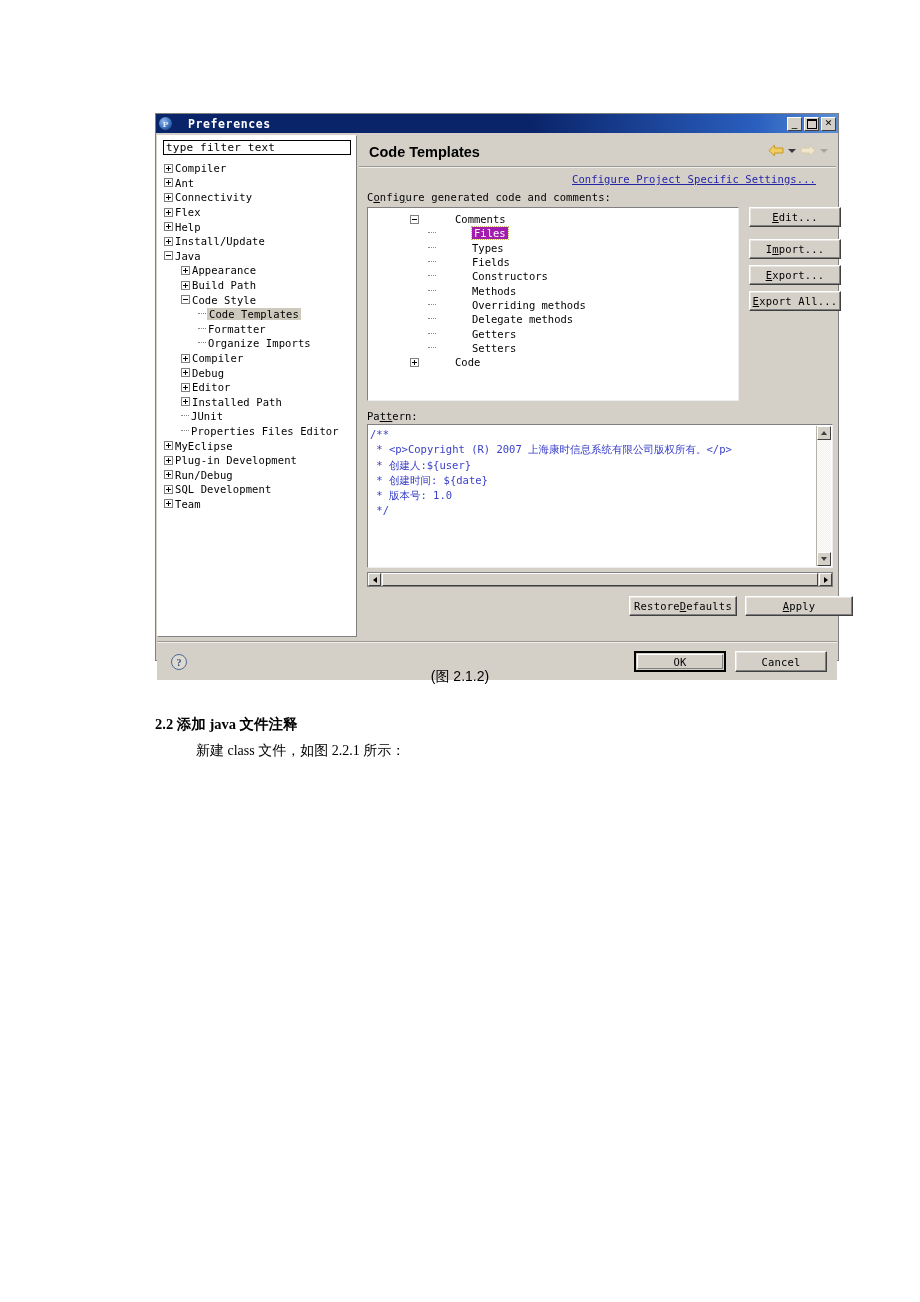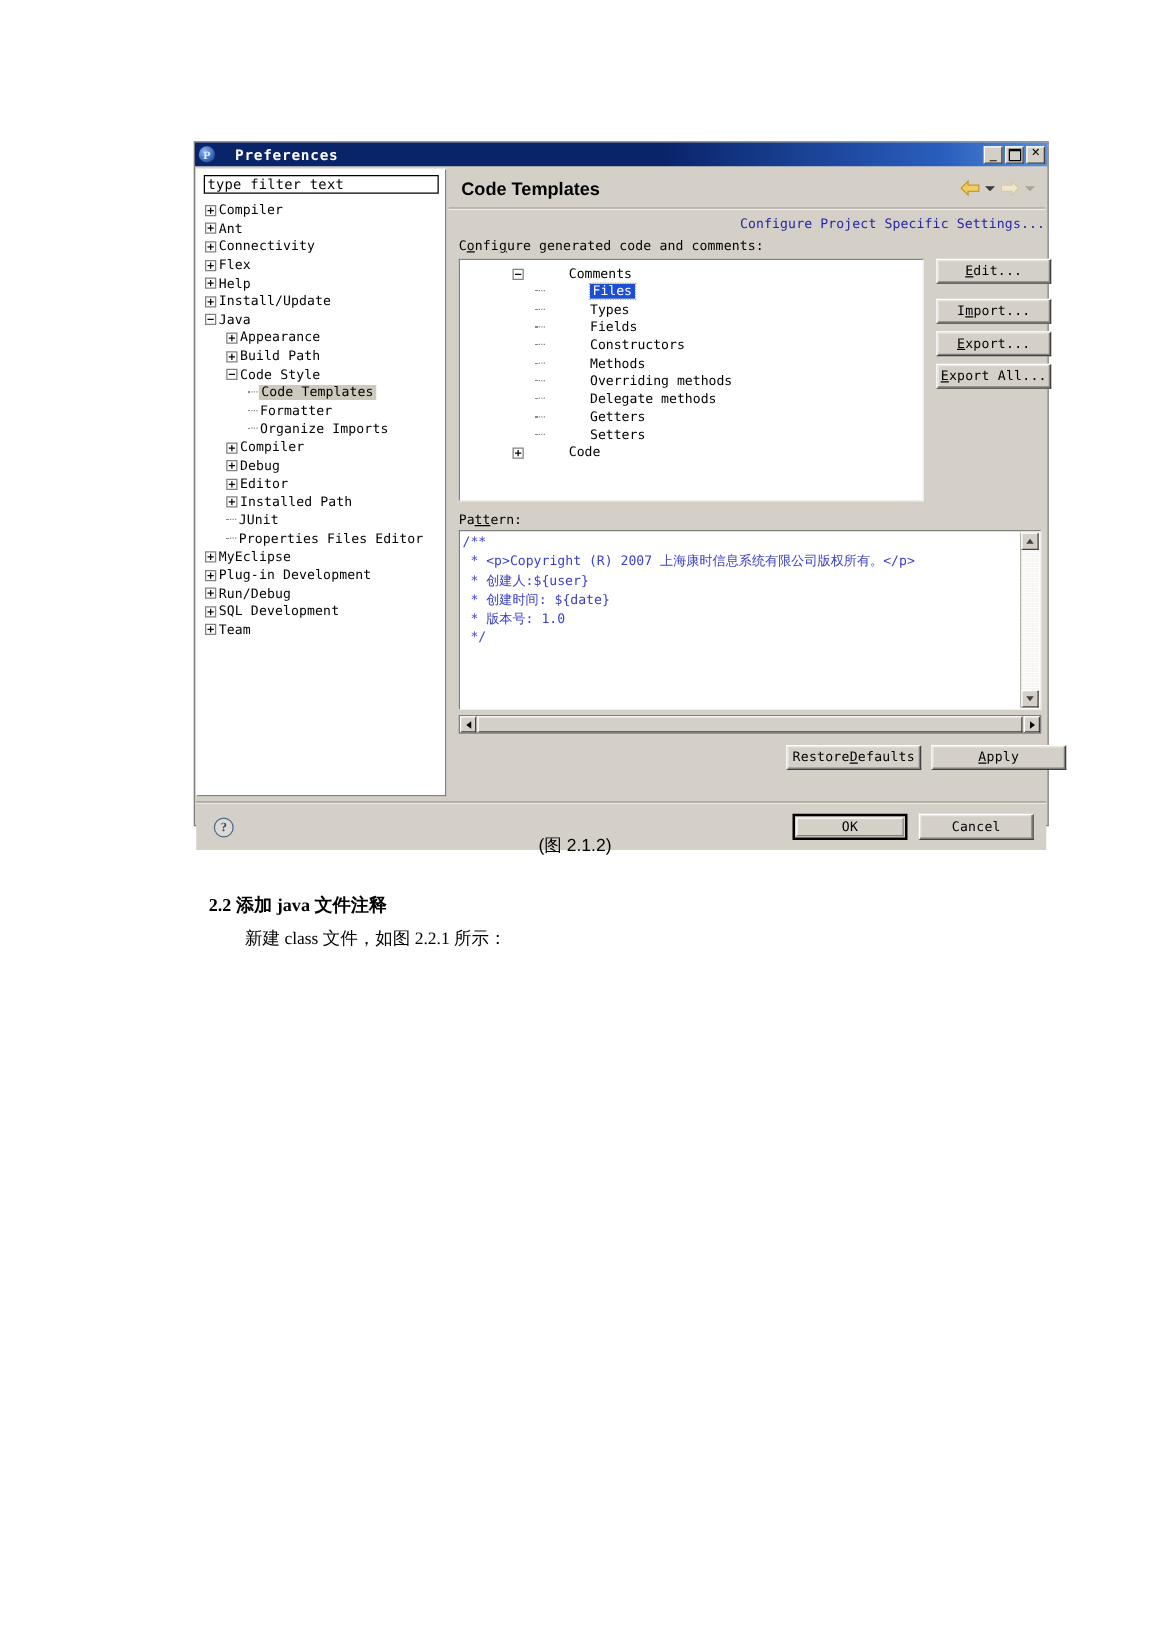--- a/index.html
+++ b/index.html
@@ -132,23 +132,23 @@
   .tri{width:0;height:0;border-left:4px solid transparent;border-right:4px solid transparent;}
   .tri.on{border-top:4px solid #3a3a3a;}
   .tri.off{border-top:4px solid #a9a49a;}
   .title-sep{
     position:absolute;left:0;right:0;top:31px;height:1px;background:#9d9a92;
   }
   .title-sep2{
     position:absolute;left:0;right:0;top:32px;height:1px;background:#f2f0ec;
   }
   .cfg-link{
-    position:absolute;right:0;top:38px;
+    position:absolute;right:20px;top:38px;
     font-family:"DejaVu Sans Mono", monospace;
-    font-size:10.5px;color:#2424a8;
+    font-size:10.5px;color:#2424a8;text-decoration:underline;
     letter-spacing:.1px;white-space:nowrap;
   }
   .cfg-label{
     position:absolute;left:8px;top:56px;
     font-family:"DejaVu Sans Mono", monospace;
     font-size:10.5px;color:#000;letter-spacing:.1px;
   }
   .cfg-label u{text-decoration:underline;}
 
   
@@ -156,21 +156,21 @@
     position:absolute;left:8px;top:72px;width:372px;height:194px;
     background:#fff;
     border:1px solid #808080;
     border-right-color:#eee;border-bottom-color:#eee;
     box-sizing:border-box;
     overflow:hidden;
   }
   .tpl-tree{padding:4px 0 0 5px;font-family:"DejaVu Sans Mono", monospace;font-size:10.5px;}
   .tpl-row{display:flex;align-items:center;height:14.3px;white-space:nowrap;gap:35px;}
   .tpl-label.hl{
-    background:#1d4ed8;color:#fff;
+    background:#a21caf;color:#fff;
     outline:1px dotted #c8b860;
     padding:0 2px;
   }
 
   
   .side-btns{
     position:absolute;left:390px;top:72px;width:92px;
   }
   .btn{
     background:#d4d0c8;
@@ -289,21 +289,21 @@
   
   .caption{
     position:absolute;left:0;right:0;top:668px;
     text-align:center;
     font-family:Liberation Sans, sans-serif;
     font-size:14px;color:#000;
   }
   .heading{
     position:absolute;left:155px;top:715px;
     font-family:"Liberation Serif", serif;
-    font-weight:bold;font-size:14.5px;color:#000;margin-left:12px;
+    font-weight:bold;font-size:14.5px;color:#000;
   }
   .para{
     position:absolute;left:196px;top:742px;
     font-family:"Liberation Serif", serif;
     font-size:14px;color:#000;
   }
 </style>
 </head>
 <body>
 

